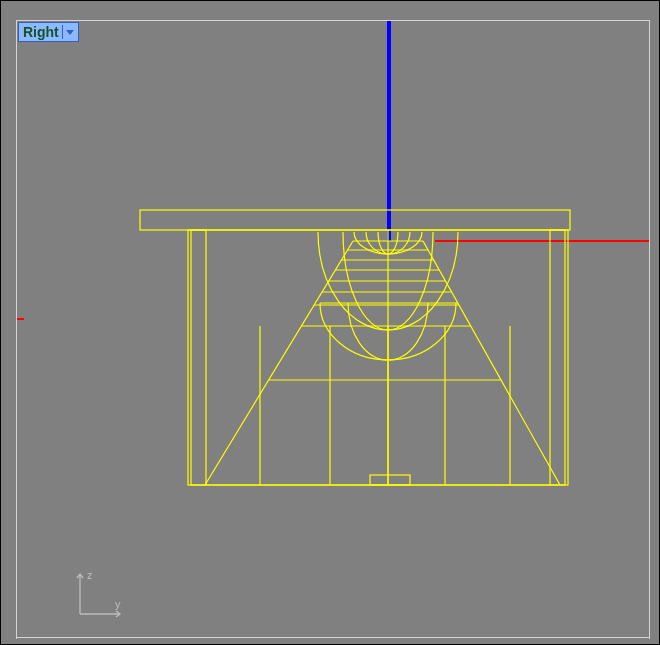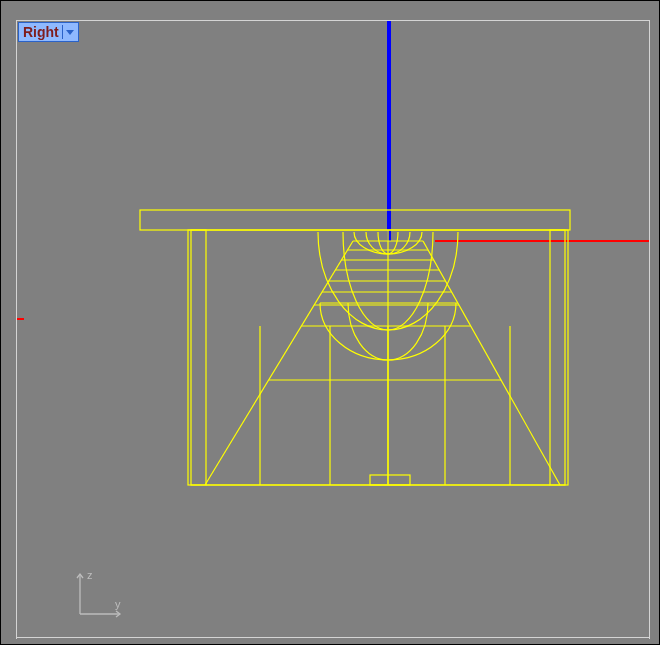--- a/index.html
+++ b/index.html
@@ -1,21 +1,21 @@
 <!DOCTYPE html>
 <html><head>
 <meta charset="utf-8">
 <style>
   html,body{margin:0;padding:0;width:660px;height:645px;background:#808080;font-family:Arial,sans-serif;overflow:hidden}
   .outer{position:absolute;inset:0;border:1px solid #000}
   .frame-top{position:absolute;left:16px;right:10px;top:20px;height:1px;background:#d4d4d4}
   .frame-bottom{position:absolute;left:16px;right:10px;top:637px;height:1px;background:#d4d4d4}
   .frame-left{position:absolute;top:20px;bottom:6px;left:16px;width:1px;background:#d4d4d4}
   .frame-right{position:absolute;top:20px;bottom:6px;right:10px;width:1px;background:#d4d4d4}
-  .view-label{position:absolute;left:18px;top:22px;background:#8fb9ff;border:1px solid #2a62c8;color:#7f1d1d;font-size:14px;font-weight:bold;padding:1px 4px;display:flex;align-items:center;gap:3px;cursor:pointer}
+  .view-label{position:absolute;left:18px;top:22px;background:#8fb9ff;border:1px solid #2a62c8;color:#14532d;font-size:14px;font-weight:bold;padding:1px 4px;display:flex;align-items:center;gap:3px;cursor:pointer}
   .view-label .divider{width:1px;height:14px;background:#2a62c8}
   .view-label .arrow{width:0;height:0;border-left:4px solid transparent;border-right:4px solid transparent;border-top:5px solid #2a62c8}
   .z-axis-blue{position:absolute;width:4px;background:#0000ff;left:387px;top:21px;height:220px}
   .y-axis-red1{position:absolute;height:2px;background:#ff0000;top:240px;left:435px;right:11px}
   .y-axis-red2{position:absolute;height:2px;background:#ff0000;top:318px;left:17px;width:7px}
   .wire{position:absolute;left:0;top:0}
   .axis-gizmo{position:absolute;left:70px;bottom:18px;color:#bdbdbd;font-size:12px;font-family:Arial}
 </style>
 </head>
 <body>

